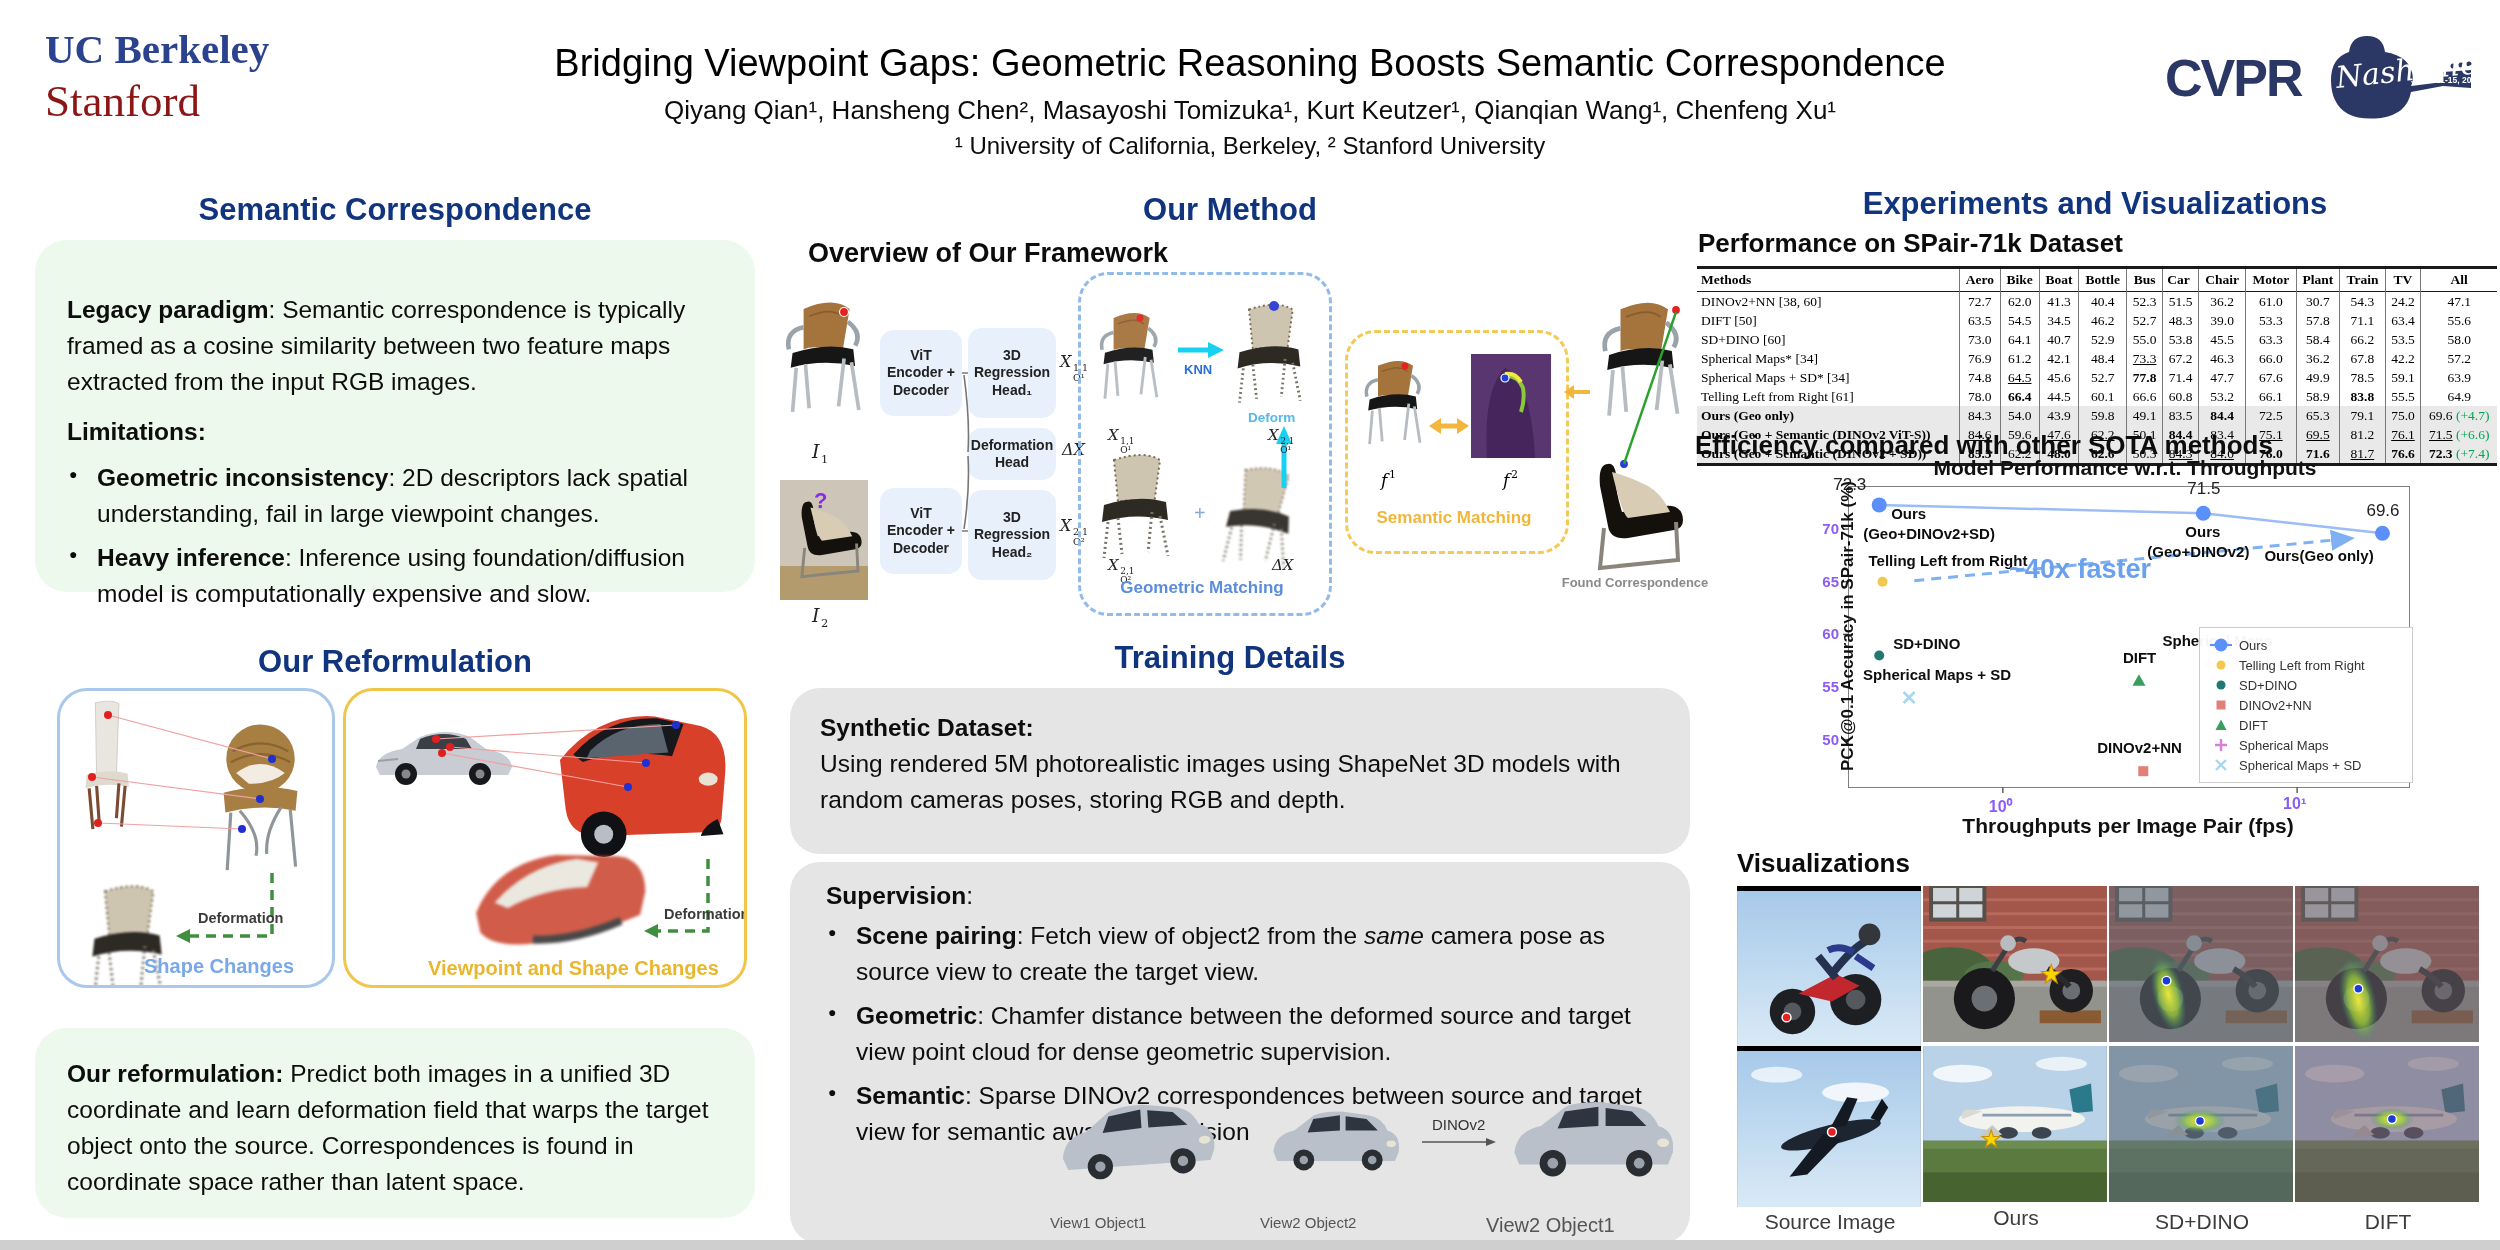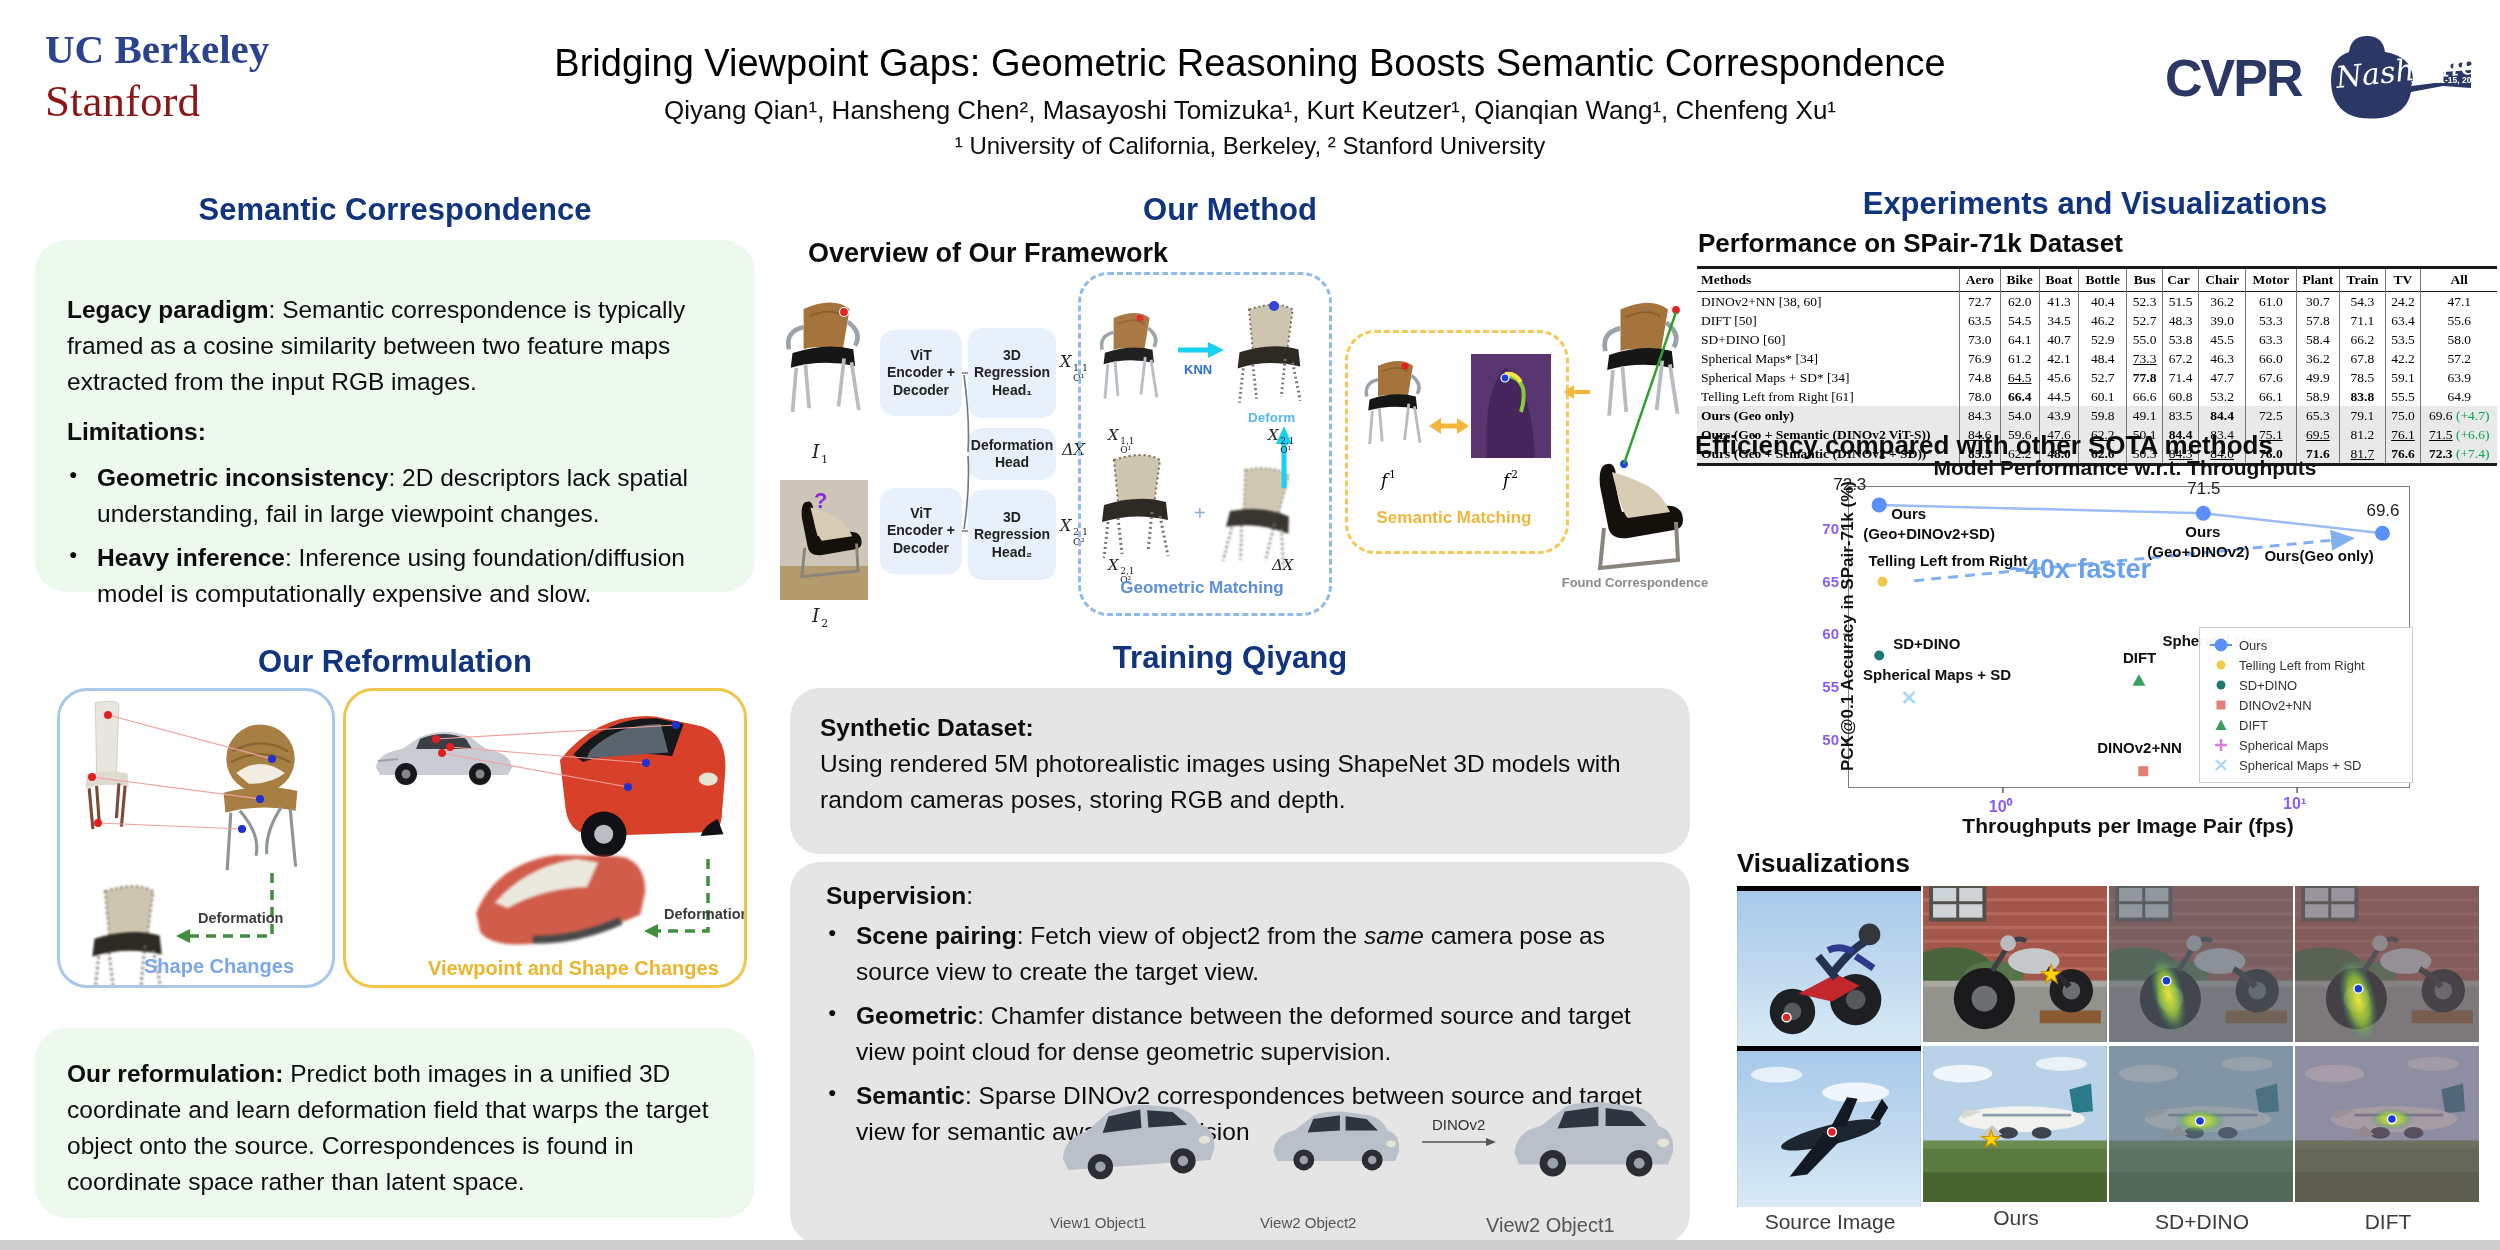--- a/index.html
+++ b/index.html
@@ -396,21 +396,21 @@
         <circle cx="116" cy="30" r="4.5" fill="#e42222" stroke="#fff" stroke-width="1.2"></circle>
       </g>
     <g>
         <use href="#g-lounge" transform="translate(18,176) scale(1.0)"></use>
         <circle cx="64" cy="184" r="4.5" fill="#2040d8" stroke="#fff" stroke-width="1.2"></circle>
       </g>
     <path d="M116 32 L64 184" stroke="#2ca02c" stroke-width="2.4"></path>
   </svg>
   <div class="abs" style="left:1552px;top:575px;width:166px;text-align:center;font-weight:700;font-size:13px;color:#8a8a8a;">Found Correspondence</div>
 
-  <div class="abs h2" style="left:900px;top:640px;width:660px;">Training Qiyang</div>
+  <div class="abs h2" style="left:900px;top:640px;width:660px;">Training Details</div>
 
   <div class="abs cyanbox" style="left:790px;top:688px;width:900px;height:166px;">
     <div class="bodytext" style="padding:22px 30px 0 30px;">
       <div style="font-weight:700;">Synthetic Dataset:</div>
       <div>Using rendered 5M photorealistic images using ShapeNet 3D models with random cameras poses, storing RGB and depth.</div>
     </div>
   </div>
 
   <div class="abs cyanbox" style="left:790px;top:862px;width:900px;height:382px;">
     <div class="bodytext" style="padding:16px 30px 0 36px;">

